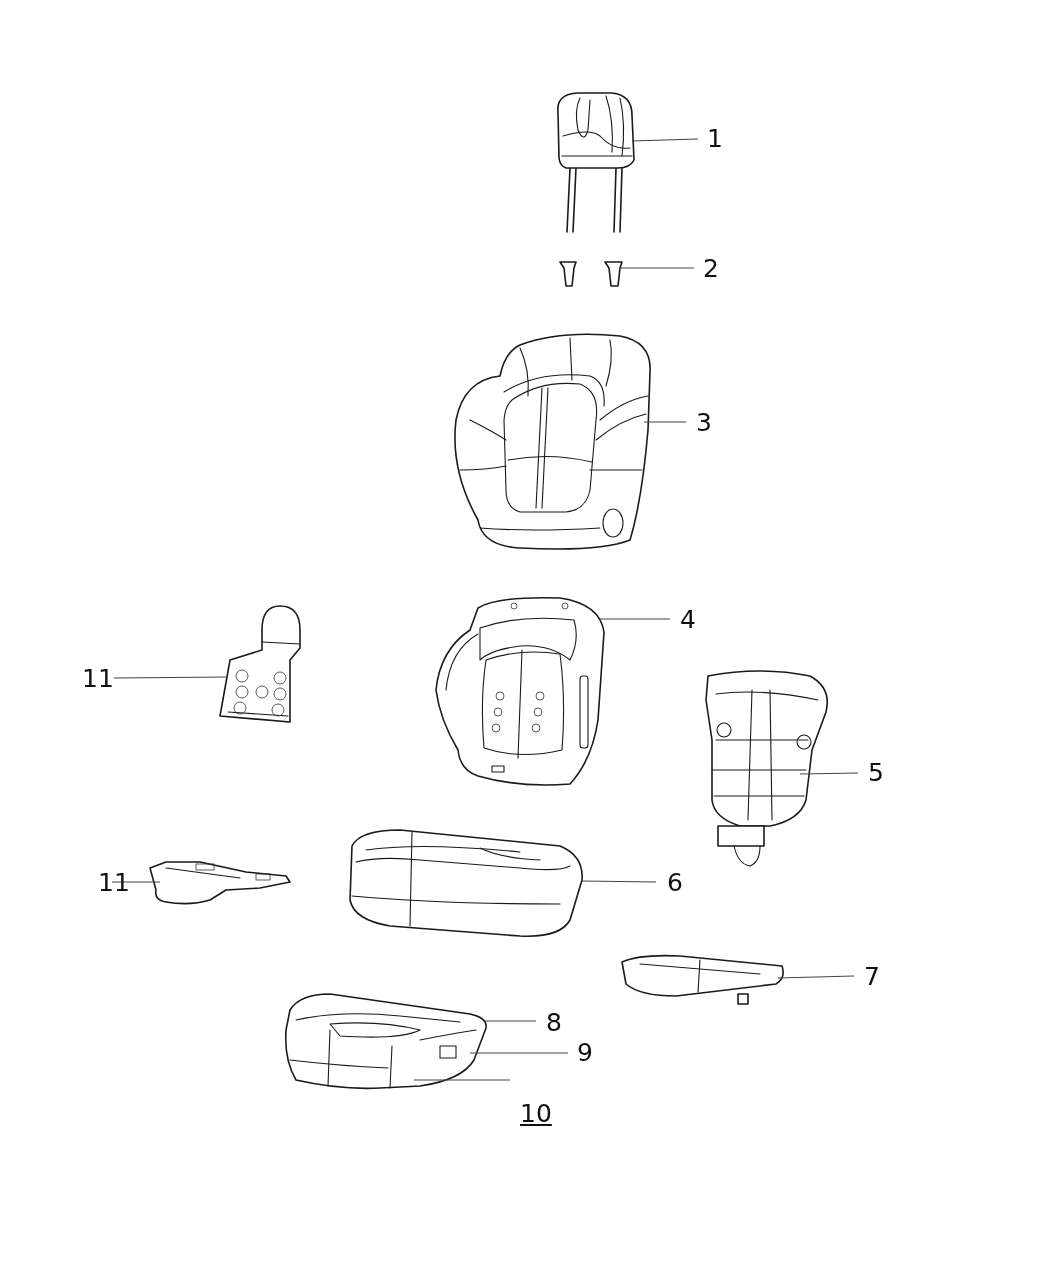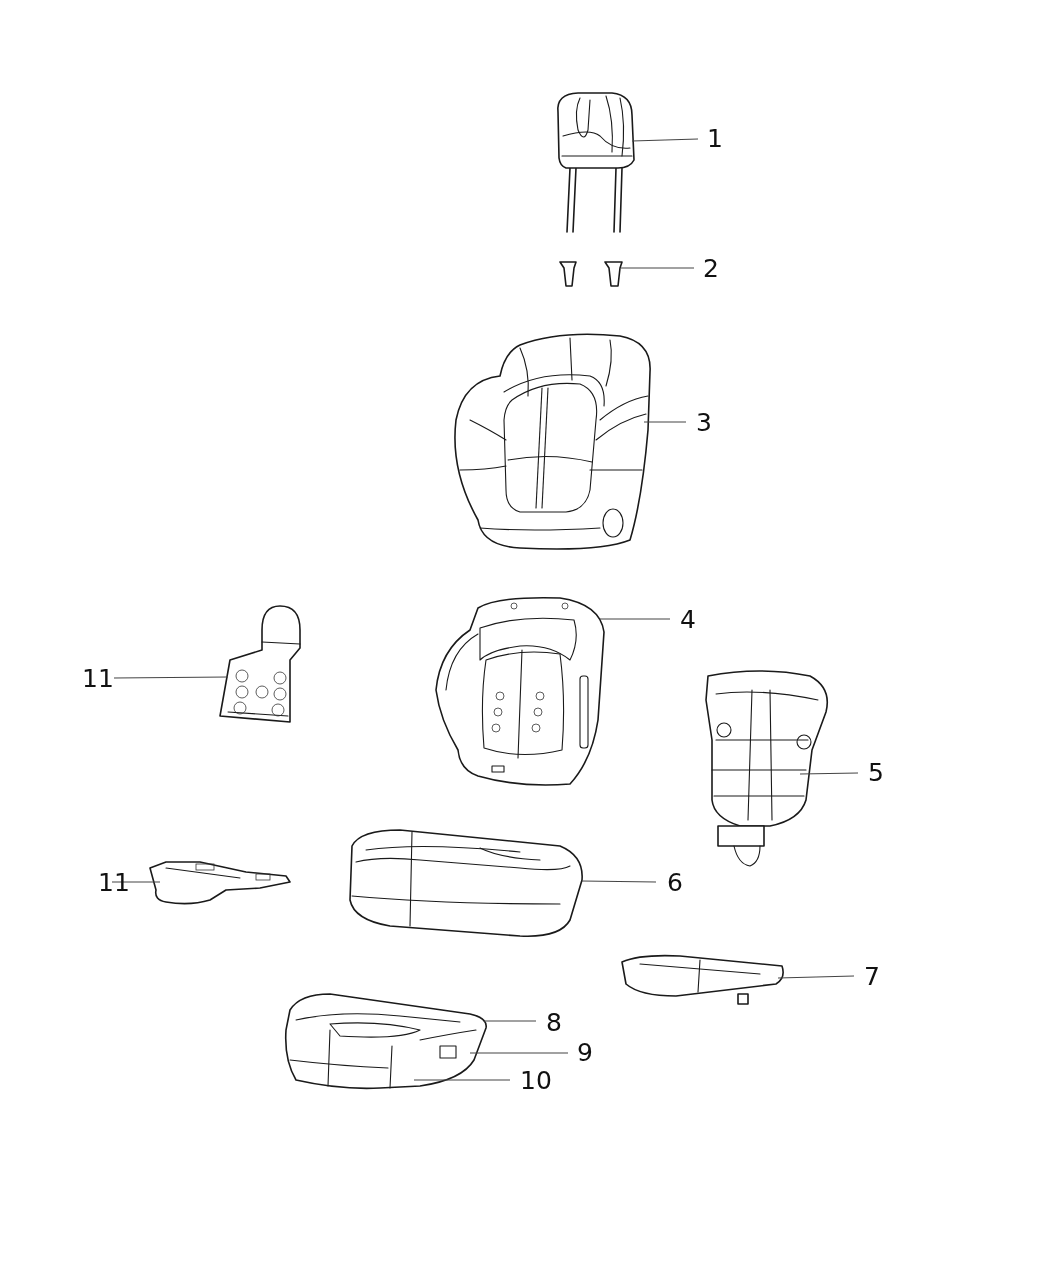--- a/index.html
+++ b/index.html
@@ -148,15 +148,15 @@
 
 <div class="callout" style="left:707px;top:126px;">1</div>
 <div class="callout" style="left:703px;top:256px;">2</div>
 <div class="callout" style="left:696px;top:410px;">3</div>
 <div class="callout" style="left:680px;top:607px;">4</div>
 <div class="callout" style="left:868px;top:760px;">5</div>
 <div class="callout" style="left:667px;top:870px;">6</div>
 <div class="callout" style="left:864px;top:964px;">7</div>
 <div class="callout" style="left:546px;top:1010px;">8</div>
 <div class="callout" style="left:577px;top:1040px;">9</div>
-<div class="callout" style="left:520px;top:1068px;">10</div>
+<div class="callout" style="left:520px;top:1101px;text-decoration:underline;">10</div>
 <div class="callout" style="left:82px;top:870px;margin-left:16px;">11</div>
 <div class="callout" style="left:82px;top:666px;">11</div>
 
 </body></html>

